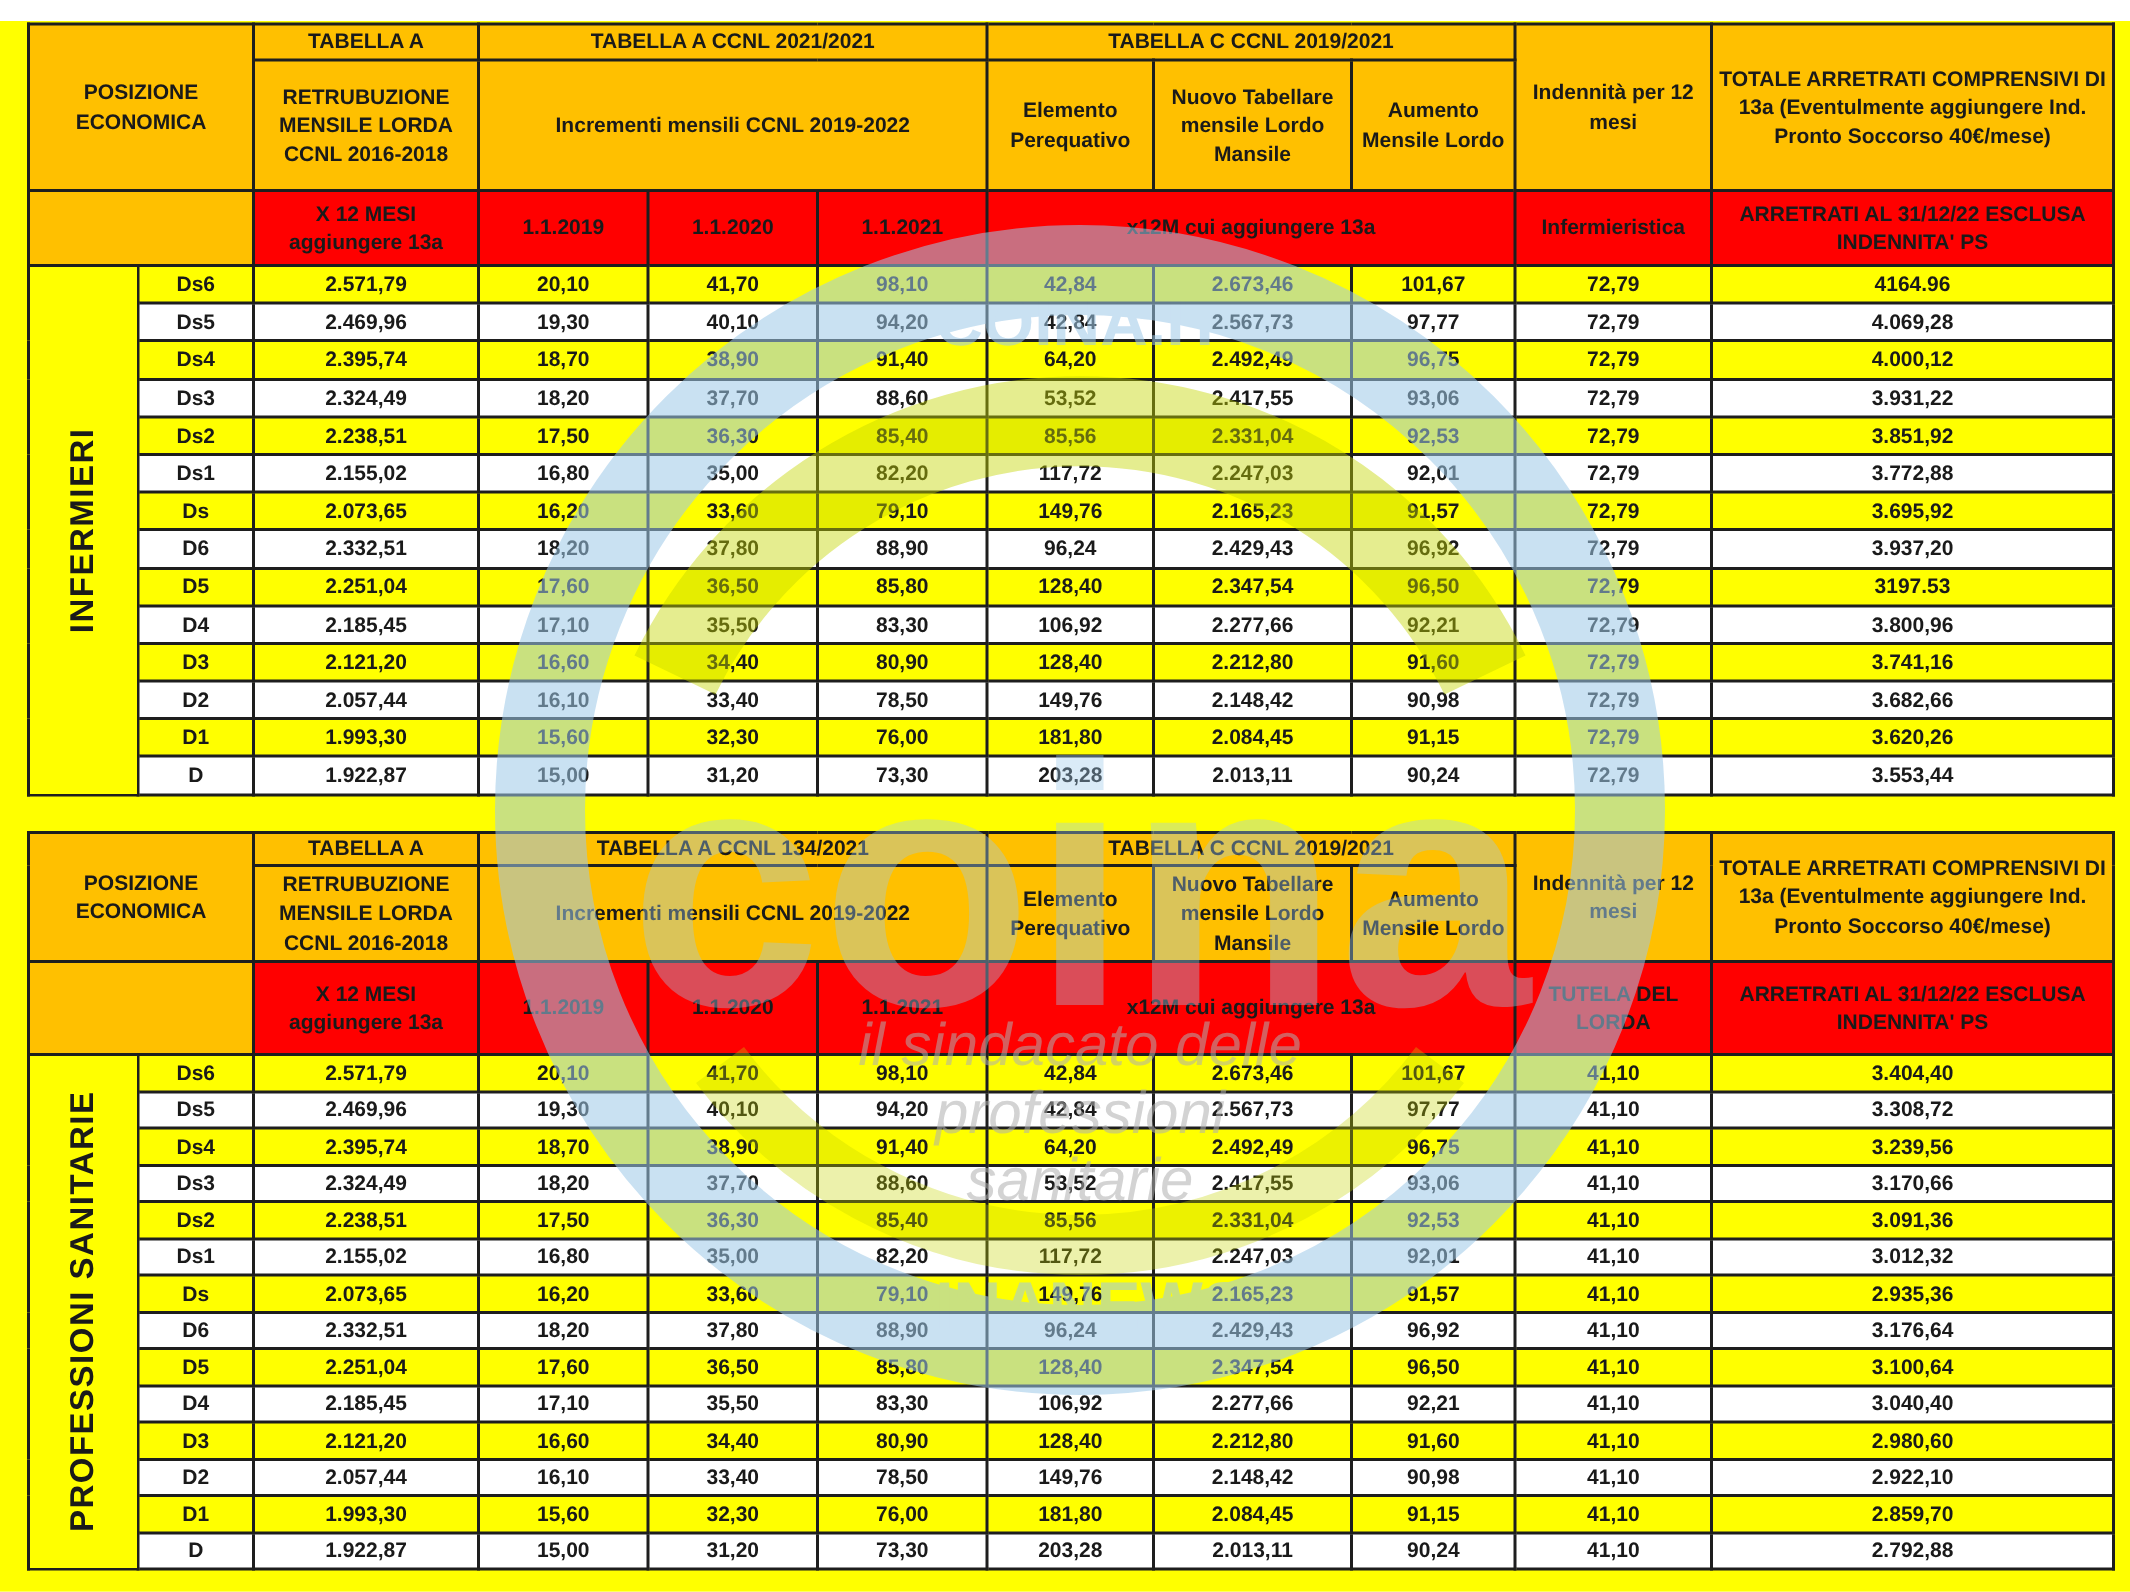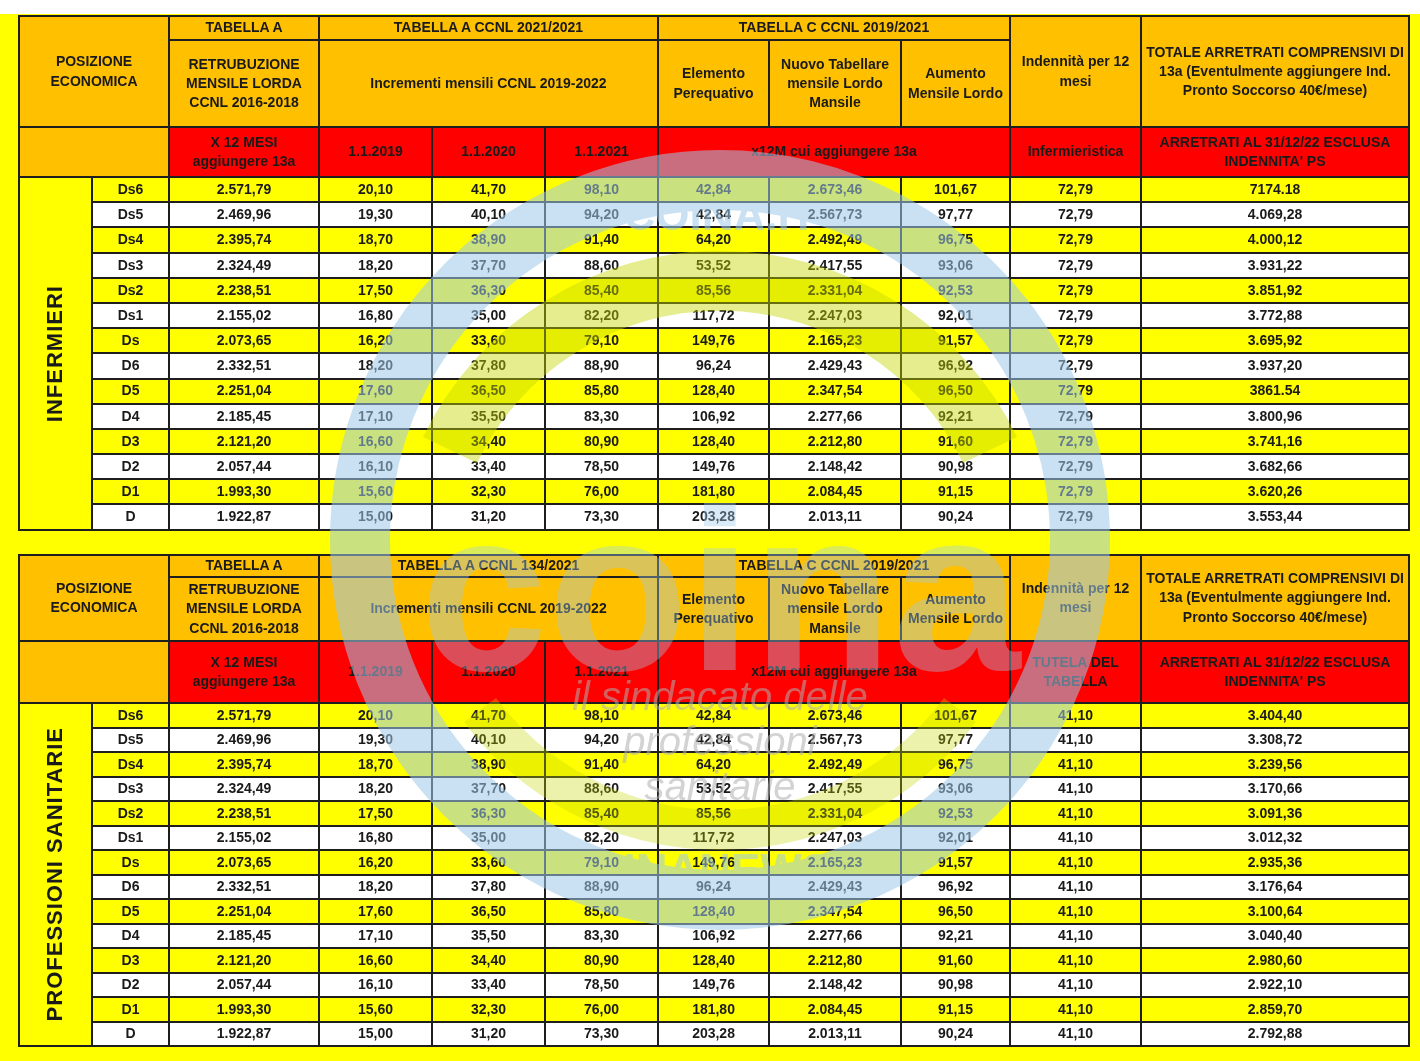--- a/index.html
+++ b/index.html
@@ -96,21 +96,21 @@
         </td>
         <td class="d num">Ds6</td>
         <td class="d num">2.571,79</td>
         <td class="d num">20,10</td>
         <td class="d num">41,70</td>
         <td class="d num">98,10</td>
         <td class="d num">42,84</td>
         <td class="d num">2.673,46</td>
         <td class="d num">101,67</td>
         <td class="d num">72,79</td>
-        <td class="d num">7174.18</td>
+        <td class="d num">4164.96</td>
       </tr>
       <tr class="r-w" style="height: 25.2px;">
         <td class="d num">Ds5</td>
         <td class="d num">2.469,96</td>
         <td class="d num">19,30</td>
         <td class="d num">40,10</td>
         <td class="d num">94,20</td>
         <td class="d num">42,84</td>
         <td class="d num">2.567,73</td>
         <td class="d num">97,77</td>
@@ -192,21 +192,21 @@
       <tr class="r-y" style="height: 25.2px;">
         <td class="d num">D5</td>
         <td class="d num">2.251,04</td>
         <td class="d num">17,60</td>
         <td class="d num">36,50</td>
         <td class="d num">85,80</td>
         <td class="d num">128,40</td>
         <td class="d num">2.347,54</td>
         <td class="d num">96,50</td>
         <td class="d num">72,79</td>
-        <td class="d num">3861.54</td>
+        <td class="d num">3197.53</td>
       </tr>
       <tr class="r-w" style="height: 25.2px;">
         <td class="d num">D4</td>
         <td class="d num">2.185,45</td>
         <td class="d num">17,10</td>
         <td class="d num">35,50</td>
         <td class="d num">83,30</td>
         <td class="d num">106,92</td>
         <td class="d num">2.277,66</td>
         <td class="d num">92,21</td>
@@ -294,21 +294,21 @@
     <td class="h-or">Nuovo Tabellare mensile Lordo Mansile</td>
     <td class="h-or">Aumento Mensile Lordo</td>
   </tr>
   <tr style="height:62px">
     <td class="h-or" colspan="2" style="border-top-color:#ffc000"></td>
     <td class="h-rd">X 12 MESI aggiungere 13a</td>
     <td class="h-rd">1.1.2019</td>
     <td class="h-rd">1.1.2020</td>
     <td class="h-rd">1.1.2021</td>
     <td class="h-rd" colspan="3">x12M cui aggiungere 13a</td>
-    <td class="h-rd">TUTELA DEL TABELLA</td>
+    <td class="h-rd">TUTELA DEL LORDA</td>
     <td class="h-rd">ARRETRATI AL 31/12/22 ESCLUSA INDENNITA' PS</td>
   </tr>
   </tbody>
     <tbody id="t2body">
       <tr class="r-y" style="height: 24.5px;">
         <td class="side" rowspan="14">
           <span class="vlabel">PROFESSIONI SANITARIE</span>
         </td>
         <td class="d num">Ds6</td>
         <td class="d num">2.571,79</td>

